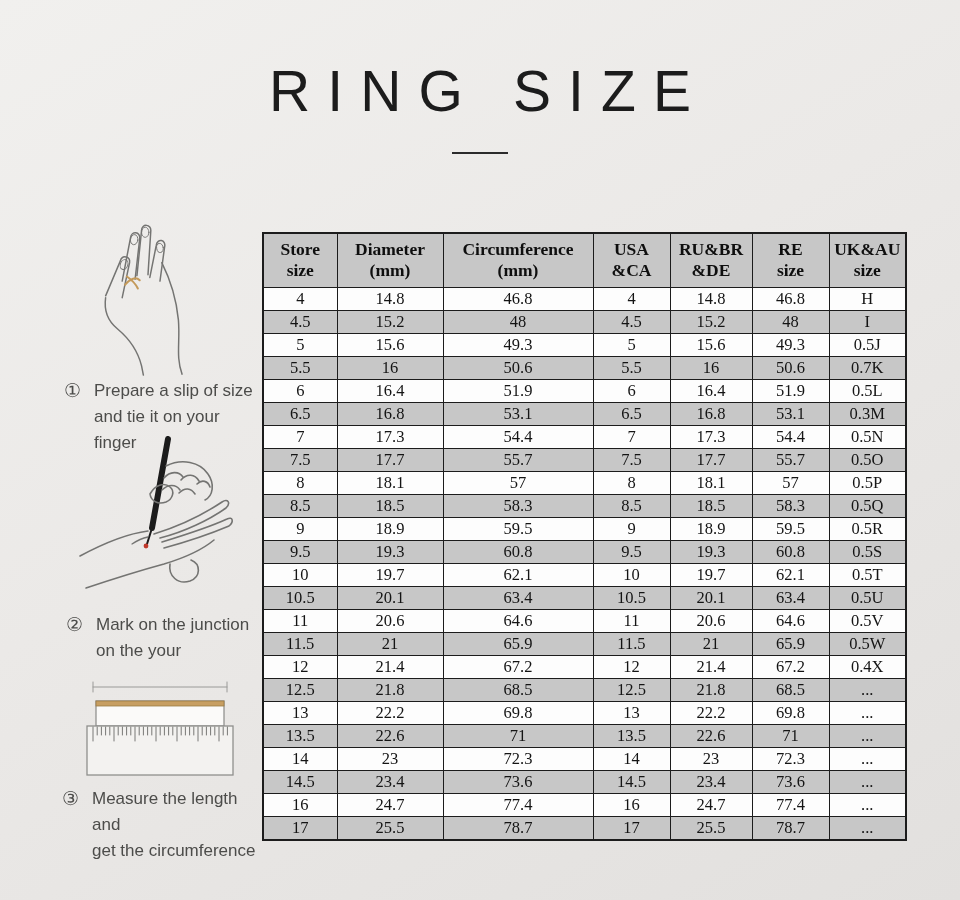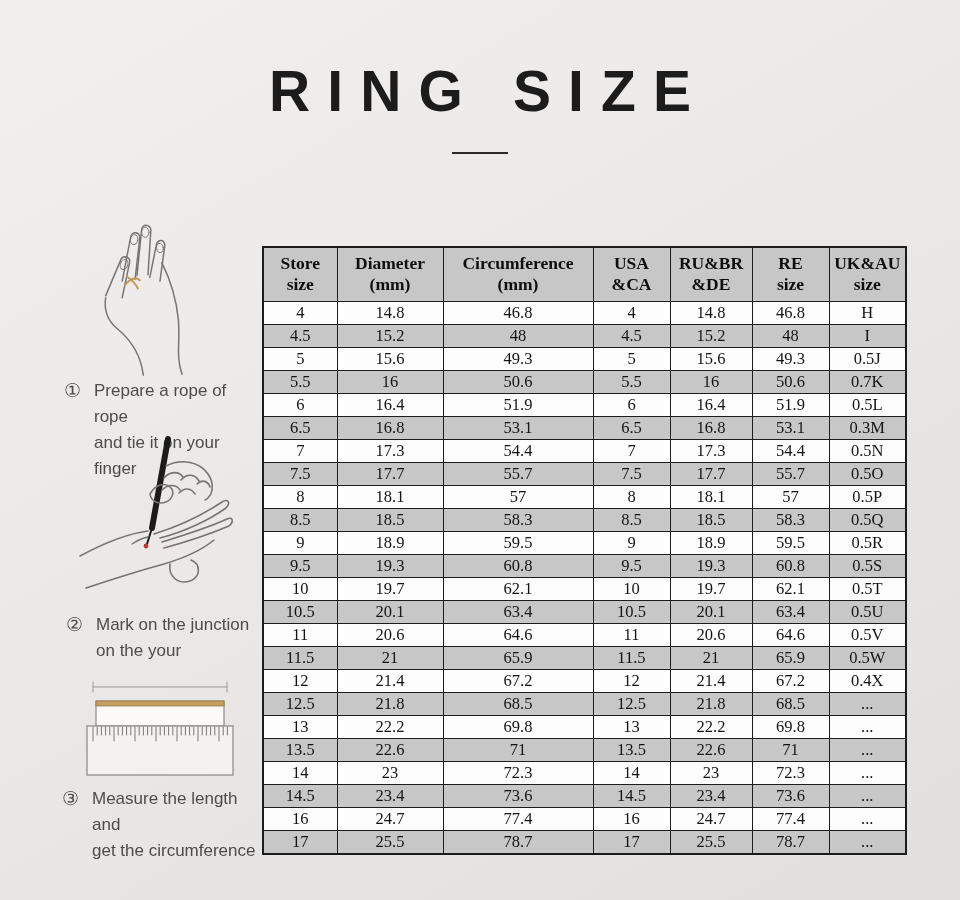--- a/index.html
+++ b/index.html
@@ -8,21 +8,21 @@
     position:relative;
     font-family:"Liberation Sans", sans-serif;
     background:linear-gradient(150deg,#f1f0ee 0%,#ebe9e7 45%,#e2e0de 100%);
     overflow:hidden;
     color:#1a1a1a;
   }
   
   .title-wrap { position:absolute; top:62px; left:0; width:100%; text-align:center; }
   .page-title {
     font-family:"Liberation Sans", sans-serif;
-    font-weight:700;
+    font-weight:400;
     font-size:57px;
     line-height:58px;
     letter-spacing:.30em;
     text-indent:.30em;
     color:#1c1c1c;
   }
   .title-underline {
     width:56px; height:0;
     border-top:2px solid #2b2b2b;
     margin:32px auto 0;
@@ -35,21 +35,21 @@
     display:grid;
     grid-template-columns:28px auto;
     column-gap:2px;
     font-size:17px;
     line-height:26px;
     color:#4c4c4a;
     width:200px;
   }
   .step-num { font-size:19px; line-height:26px; color:#4c4c4a; }
   
-  .table-wrap { position:absolute; left:262px; top:246px; width:643px; height:609px; }
+  .table-wrap { position:absolute; left:262px; top:232px; width:643px; height:609px; }
   table.ring {
     width:100%; height:100%;
     border-collapse:collapse;
     table-layout:fixed;
     border:2px solid #1c1c1c;
     font-family:"Liberation Serif", serif;
   }
   table.ring th, table.ring td {
     border:1px solid #1c1c1c;
     text-align:center;
@@ -99,21 +99,21 @@
 
     <g stroke="#c49a5a" stroke-width="2.2">
       <path d="M31,66 C37,59 43,57 47,61"></path>
       <path d="M33,57 C39,61 43,66 45,70"></path>
     </g>
   </svg>
 </div>
 <div class="step-caption" style="left:64px; top:378px;">
   <span class="step-num">①</span>
   <span>
-    <span>Prepare a rope of rope</span><br>
+    <span>Prepare a slip of size</span><br>
     <span>and tie it on your finger</span>
   </span>
 </div>
 
 <div class="illus" style="left:78px; top:436px;">
   <svg width="162" height="174" viewBox="0 0 162 174" fill="none" stroke="#747472" stroke-width="1.6" stroke-linecap="round" stroke-linejoin="round">
 
     <path d="M90,3 L74,92" stroke="#1b1b1b" stroke-width="6"></path>
     <path d="M74,92 L69,108" stroke="#1b1b1b" stroke-width="2"></path>
     <circle cx="68" cy="110" r="2.4" fill="#c0392b" stroke="none"></circle>

